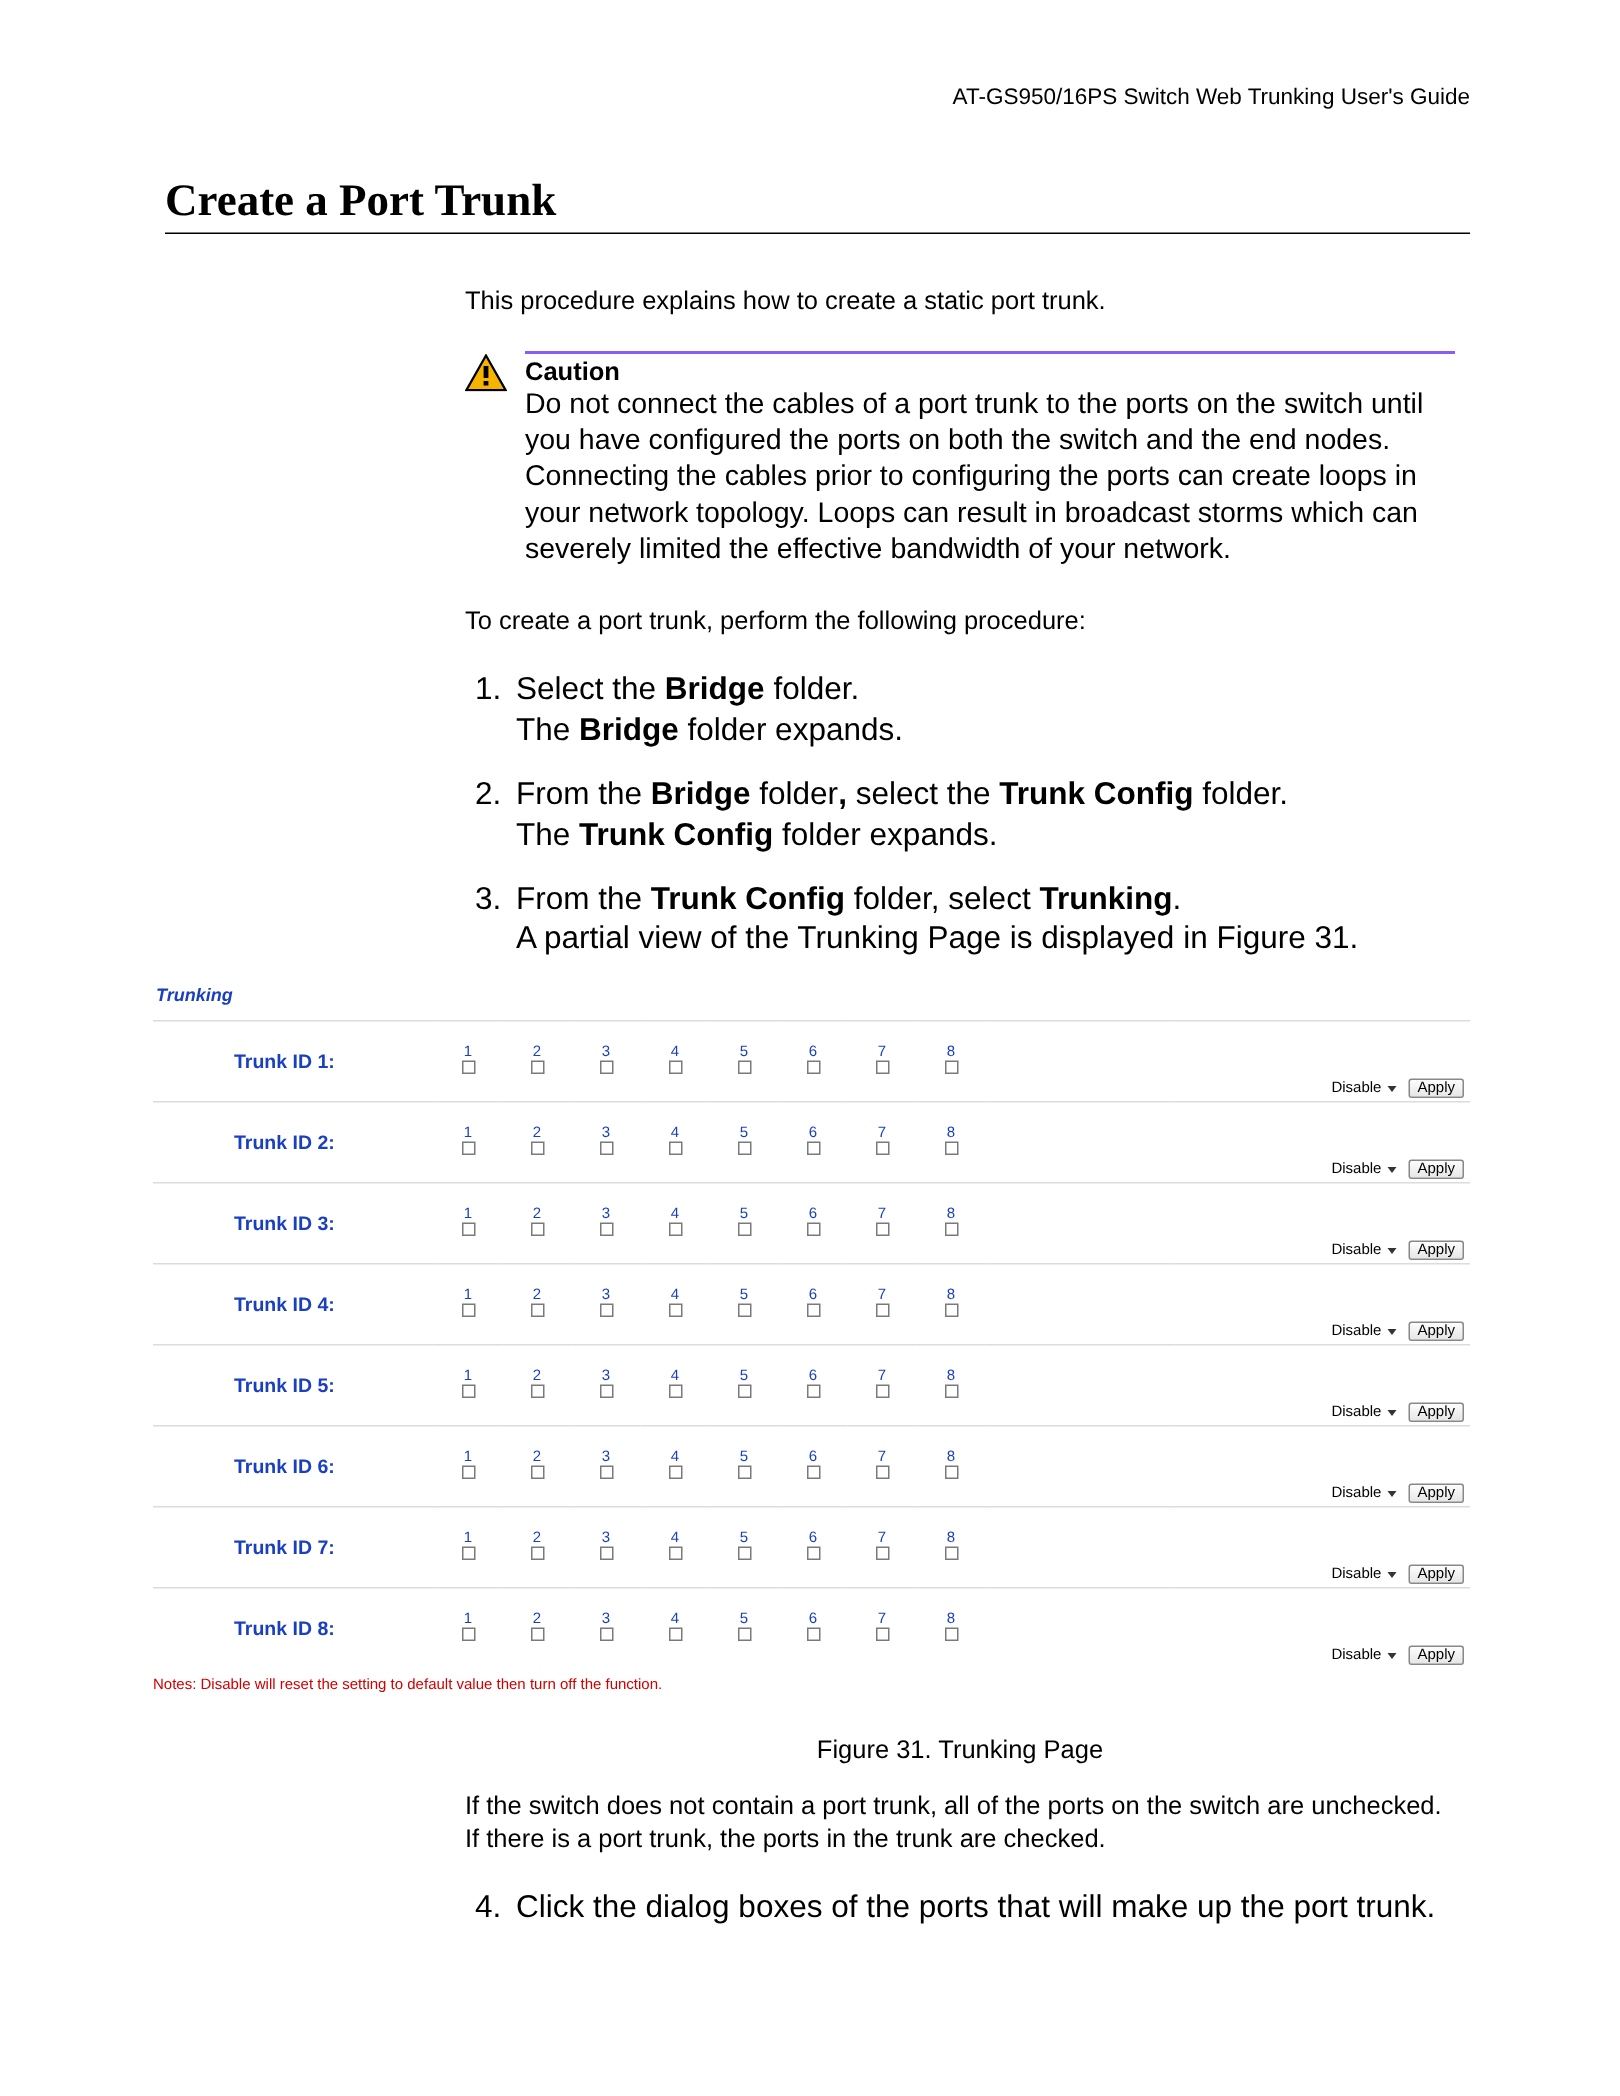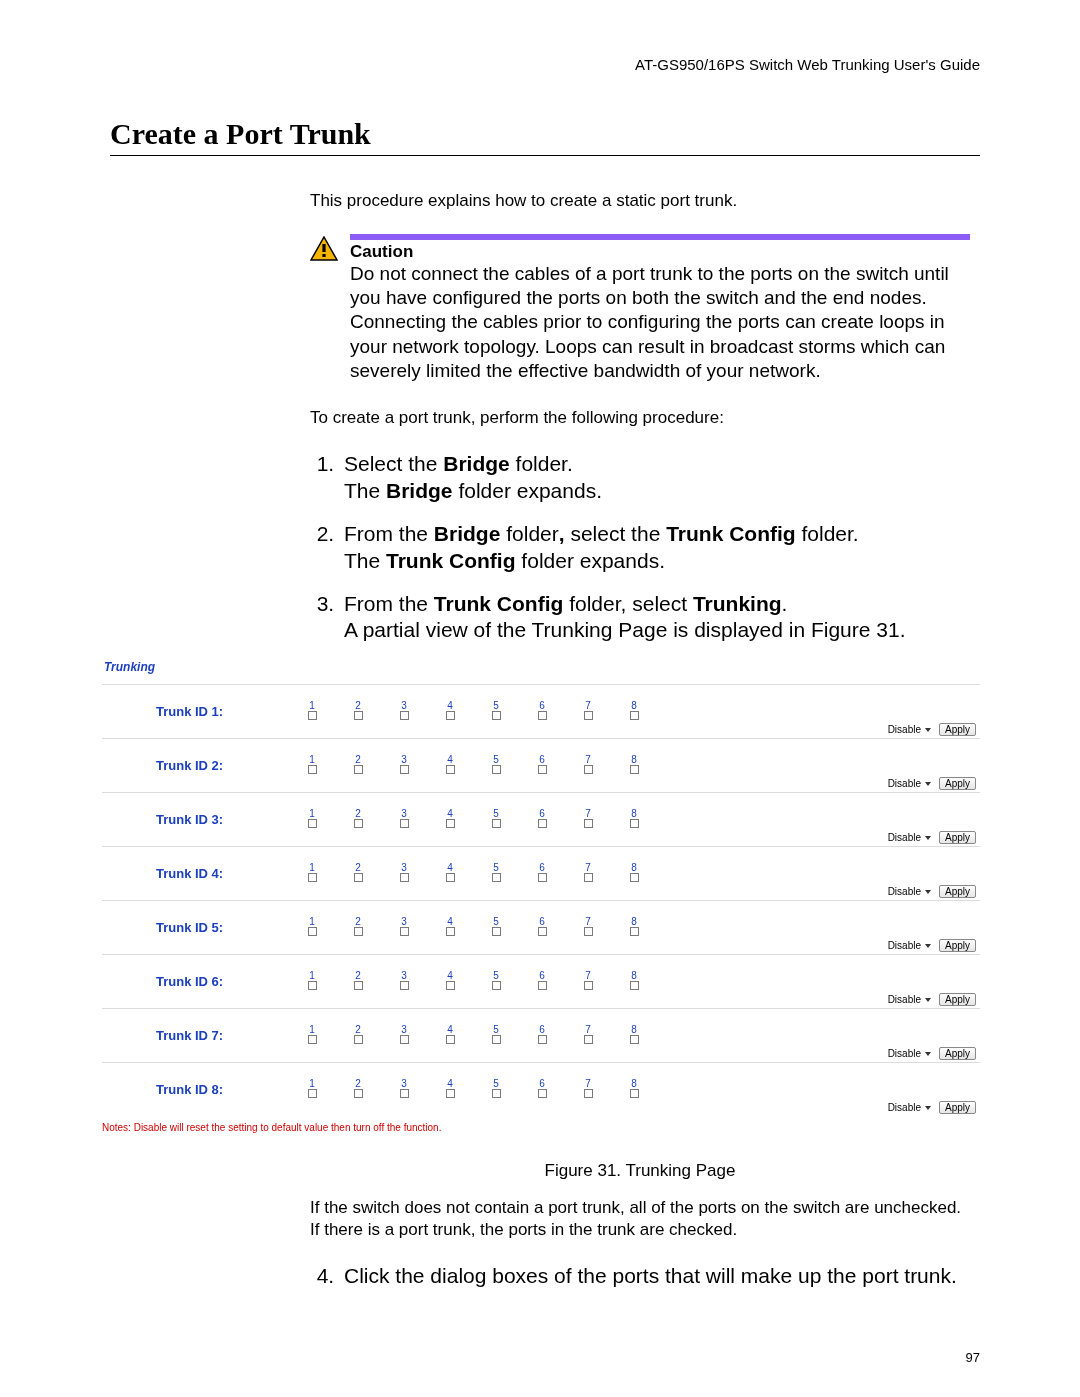--- a/index.html
+++ b/index.html
@@ -44,21 +44,21 @@
     display: flex;
     align-items: flex-start;
     gap: 12px;
     margin-bottom: 24px;
   }
   .caution-icon {
     flex: 0 0 auto;
     margin-top: 2px;
   }
   .caution-head-row {
-    border-top: 6px solid #8b5cf6;
+    border-top: 2px solid #8b5cf6;
     padding-top: 2px;
   }
   .caution-body {
     font-size: 19px;
     line-height: 1.28;
   }
   .ol {
     list-style: decimal;
     padding-left: 30px;
     margin: 0;
@@ -348,14 +348,13 @@
 
   <div class="body-col">
     <p class="figure-caption">Figure 31. Trunking Page</p>
     <p class="p">If the switch does not contain a port trunk, all of the ports on the switch are unchecked. If there is a port trunk, the ports in the trunk are checked.</p>
 
     <ol class="ol" start="4">
       <li>Click the dialog boxes of the ports that will make up the port trunk.</li>
     </ol>
   </div>
 
-  <div class="page-num">97</div>
 </div>
 
 </body></html>

